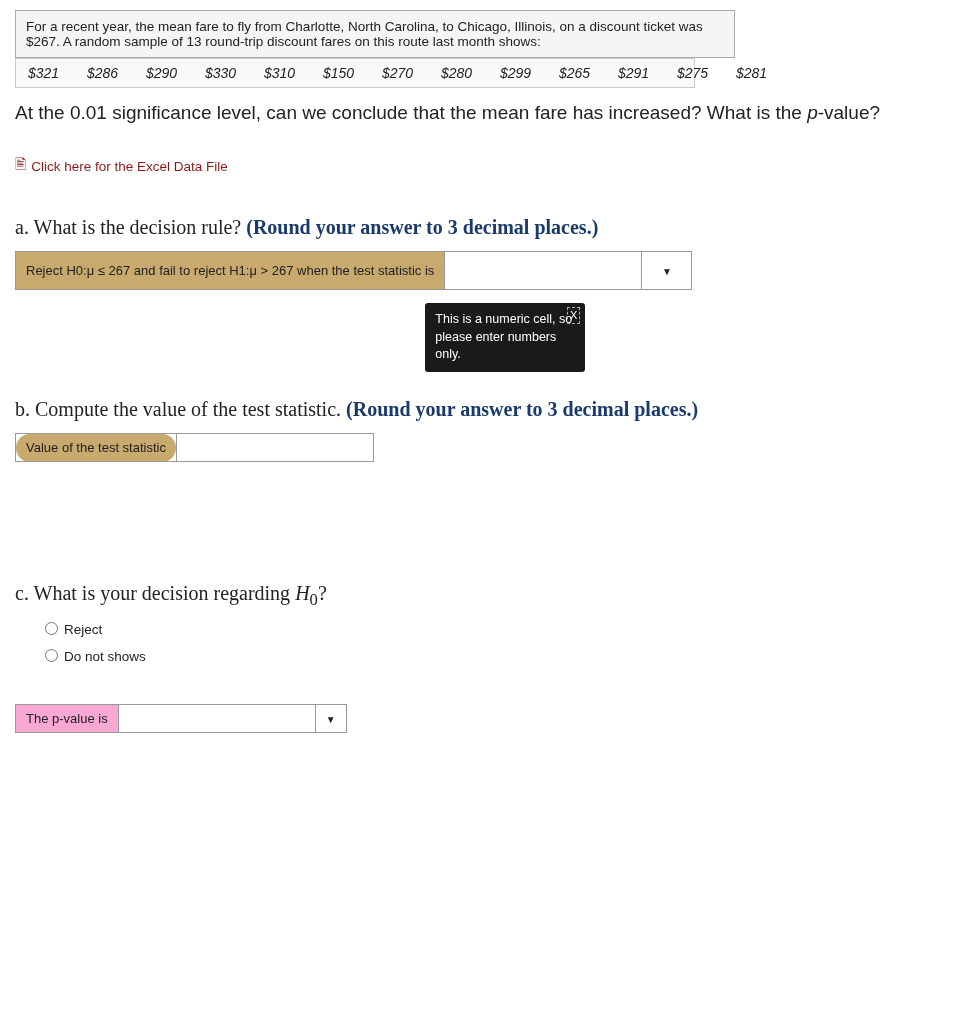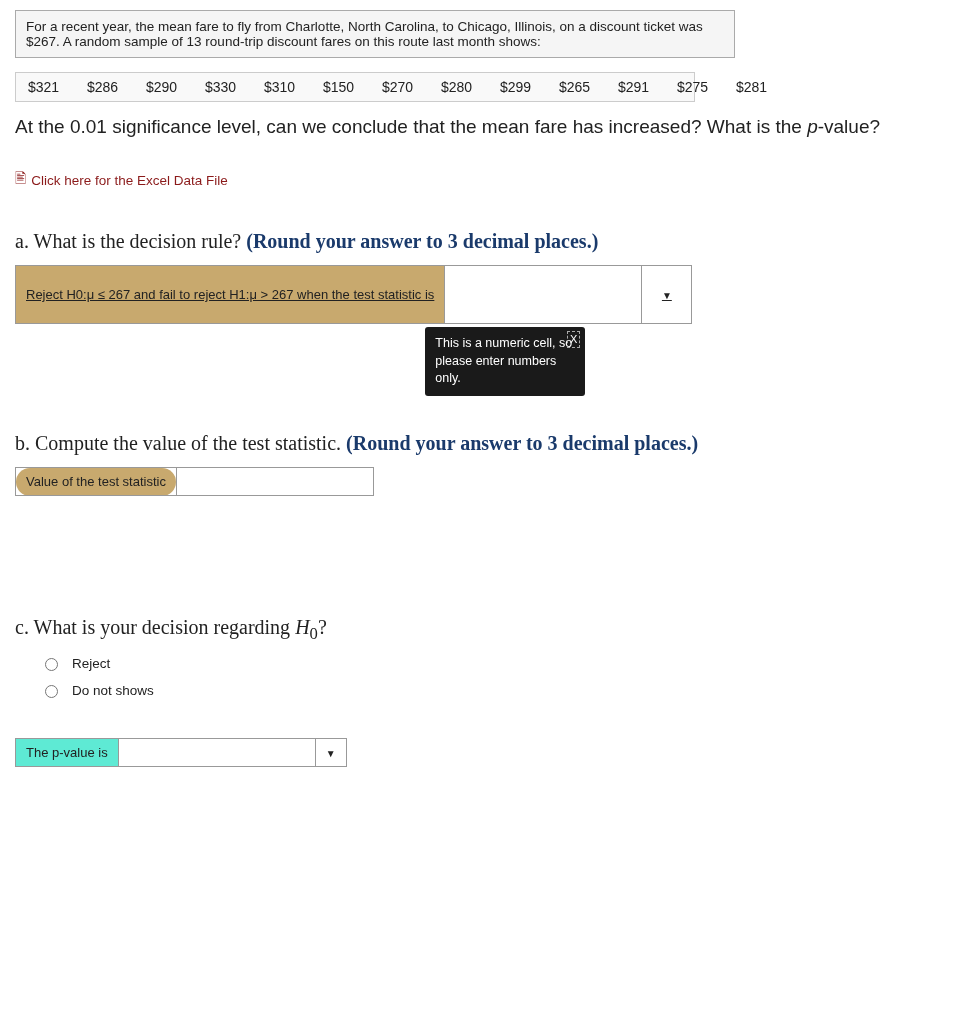--- a/index.html
+++ b/index.html
@@ -16,21 +16,21 @@
       width: 954px;
       min-height: 1024px;
       padding: 10px 15px;
     }
 
     .intro-box {
       border: 1px solid #aaa;
       background: #f5f5f5;
       padding: 8px 10px;
       font-size: 13.5px;
-      margin-bottom: 14px;
+      margin-bottom: 0;
       max-width: 720px;
     }
 
     .data-table-wrapper {
       border: 1px solid #ccc;
       background: #f9f9f9;
       padding: 6px 10px;
       margin-bottom: 14px;
       max-width: 680px;
     }
@@ -38,20 +38,21 @@
     .data-row {
       display: flex;
       gap: 24px;
       font-size: 14px;
       color: #222;
     }
 
     .data-row span {
       min-width: 35px;
       text-align: center;
+      font-style: italic;
     }
 
     .significance-text {
       font-size: 19px;
       margin-bottom: 14px;
     }
 
     .significance-text em {
       font-style: italic;
     }
@@ -85,24 +86,23 @@
     }
 
     
     .decision-table {
       border-collapse: collapse;
       margin-bottom: 12px;
     }
 
     .decision-table td {
       border: 1px solid #999;
-      padding: 21px 10px;
+      padding: 11px 10px;
       font-size: 13px;
       vertical-align: middle;
-      text-decoration: underline;
     }
 
     .decision-table td.label-cell {
       background: #c8a96e;
       min-width: 290px;
     }
 
     .decision-table td.input-cell {
       background: #fff;
       min-width: 110px;
@@ -188,22 +188,22 @@
     .radio-group {
       display: flex;
       flex-direction: column;
       gap: 12px;
       margin-left: 30px;
       margin-top: 8px;
     }
 
     .radio-label {
       display: flex;
-      align-items: flex-end;
-      gap: 14px;
+      align-items: flex-start;
+      gap: 6px;
       font-size: 13.5px;
       cursor: pointer;
     }
 
     .radio-label input[type="radio"] {
       cursor: pointer;
     }
 
     
     .pvalue-table {
@@ -211,21 +211,21 @@
     }
 
     .pvalue-table td {
       border: 1px solid #999;
       padding: 6px 10px;
       font-size: 13px;
       vertical-align: middle;
     }
 
     .pvalue-table td.label-cell {
-      background: #5eead4;
+      background: #f9a8d4;
       min-width: 80px;
     }
 
     .pvalue-table td.input-cell {
       background: #fff;
       min-width: 140px;
     }
 
     .pvalue-table td.dropdown-cell {
       background: #fff;

